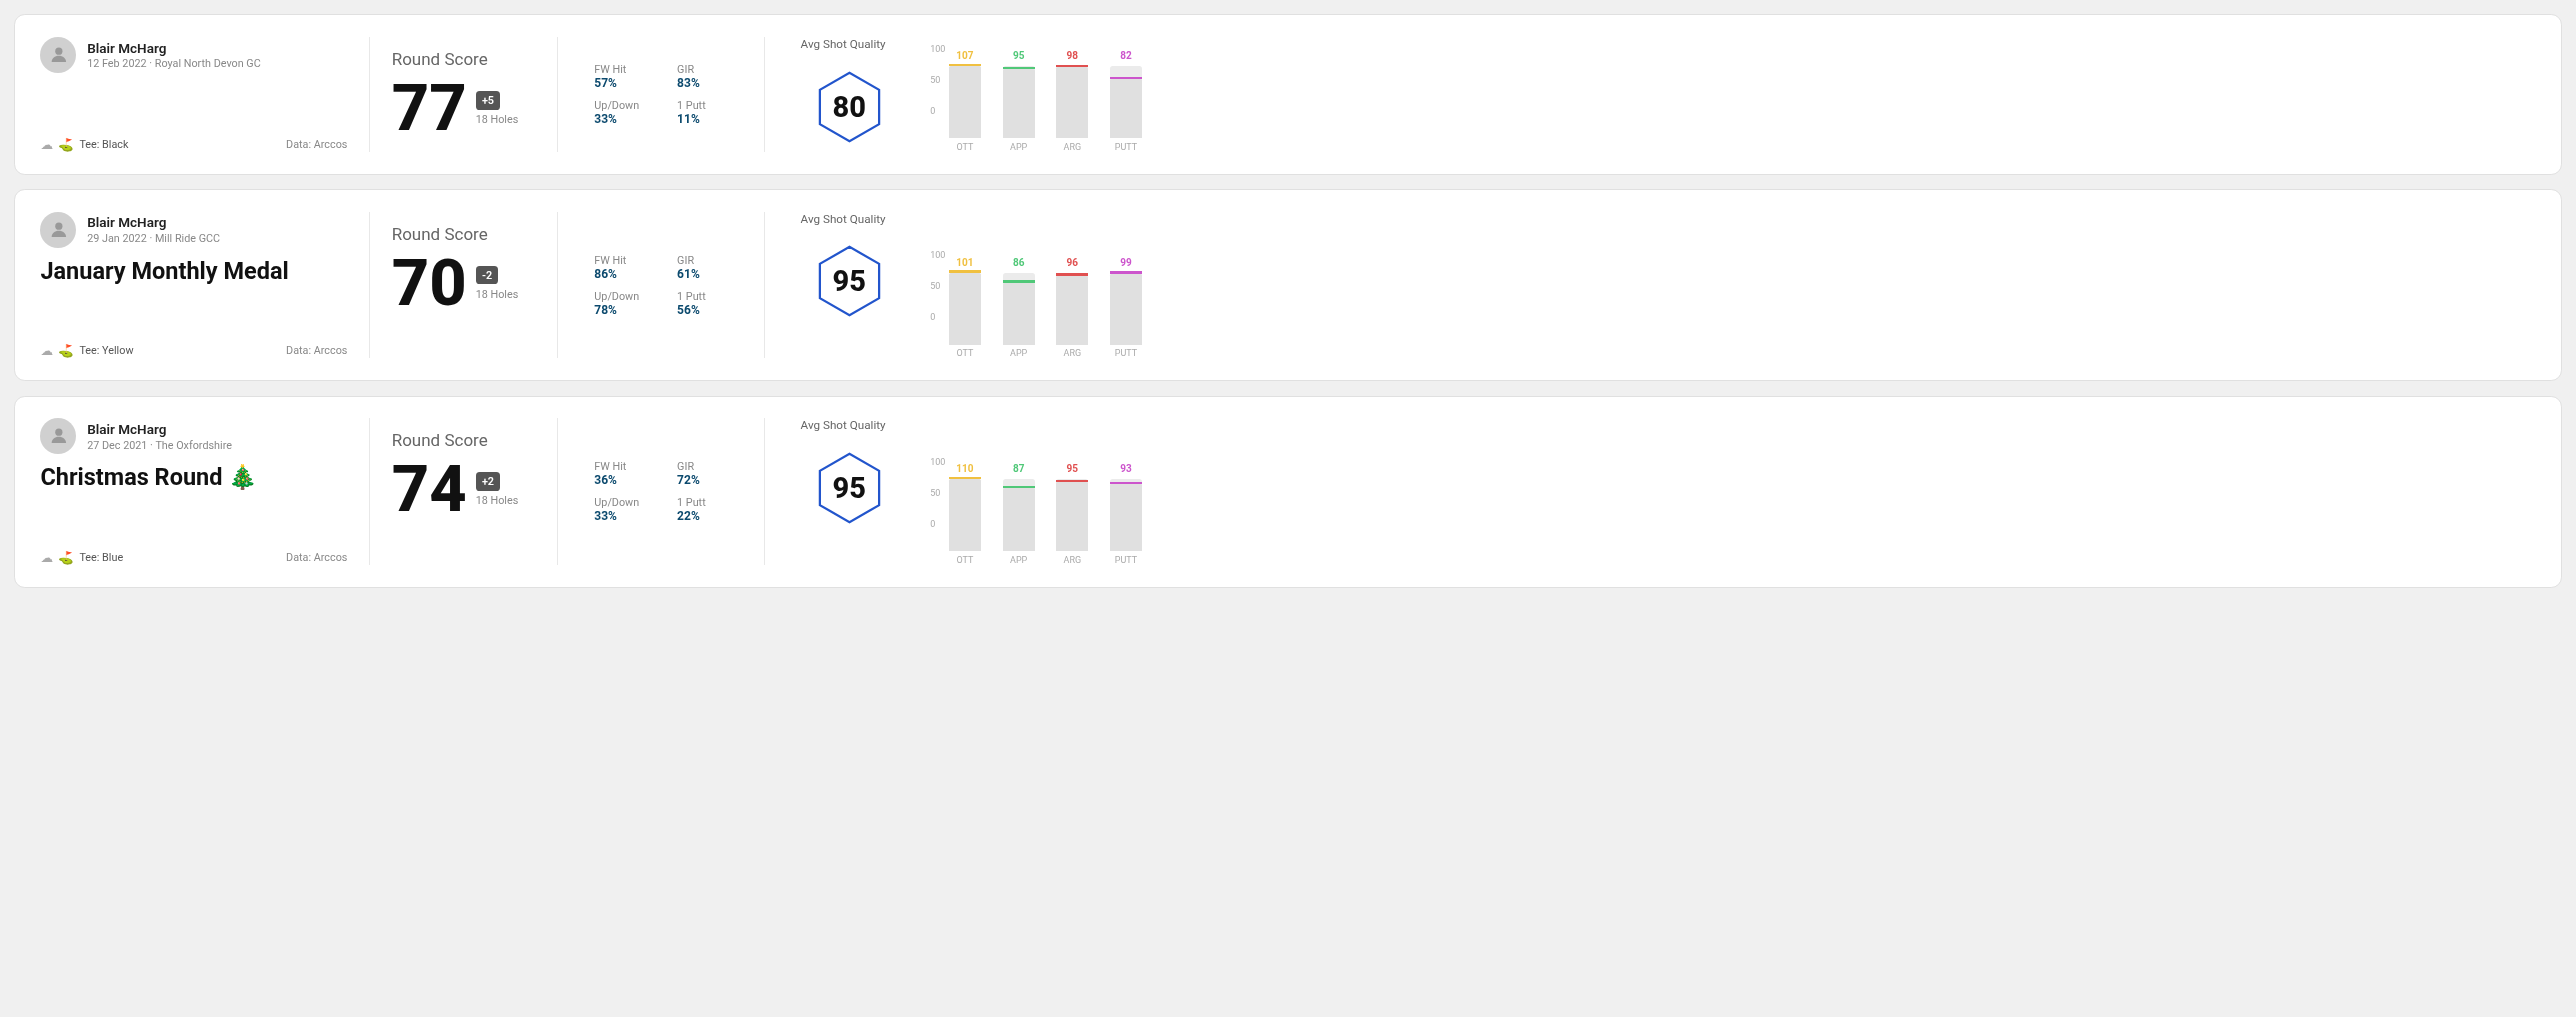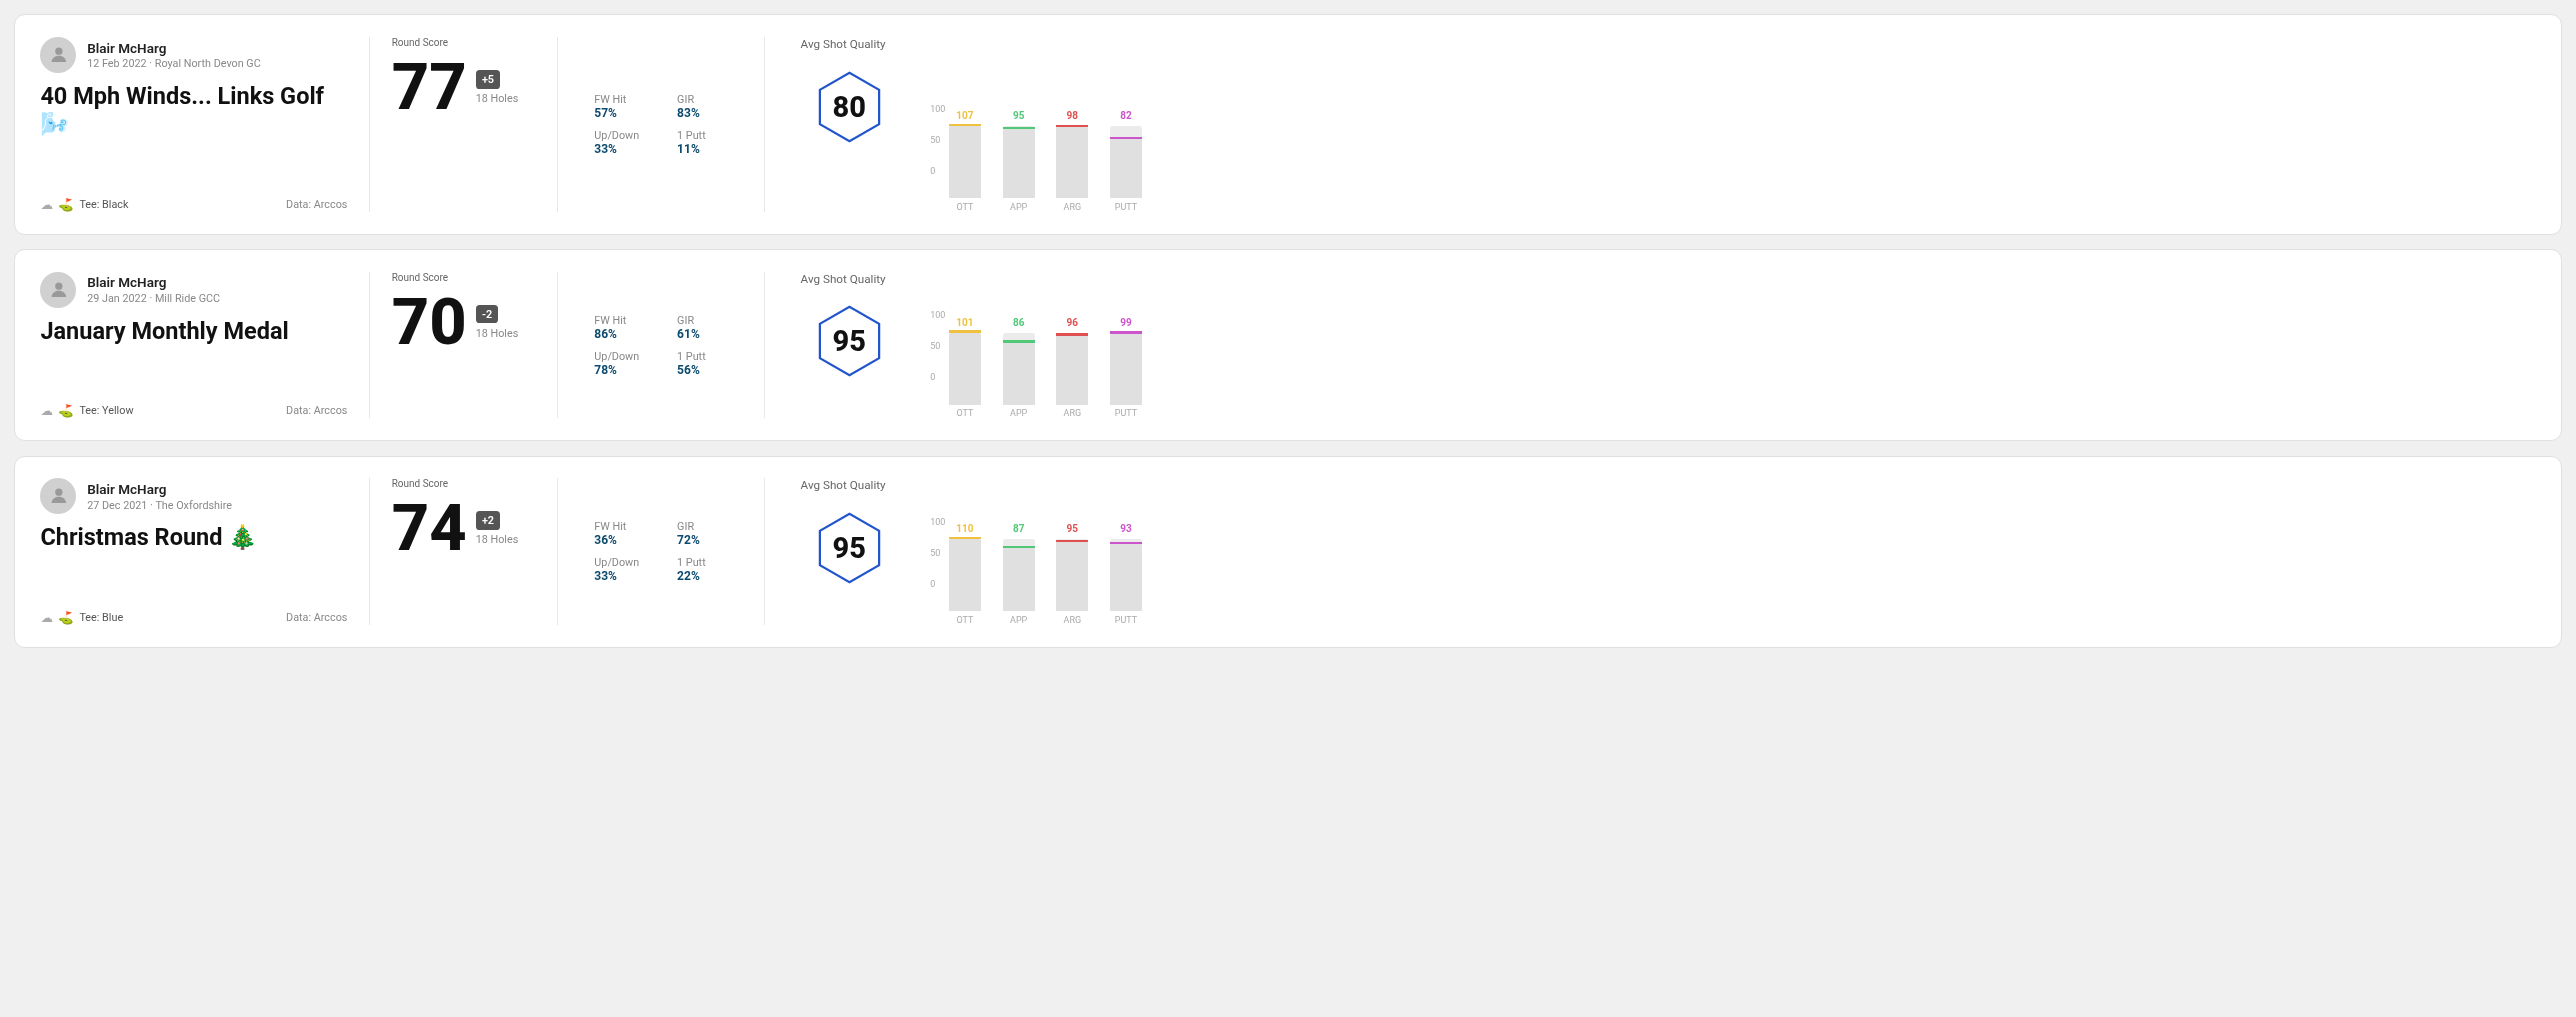--- a/index.html
+++ b/index.html
@@ -91,23 +91,24 @@
       margin: 0 21.7px;
     }
     .score-section {
       width: 144px;
       flex-shrink: 0;
       display: flex;
       flex-direction: column;
       justify-content: flex-start;
     }
     .section-label {
-      font-size: 10px;
+      font-size: 17px;
       color: #666;
       margin-bottom: 7.2px;
+      margin-top: 12px;
     }
     .score-row {
       display: flex;
       align-items: center;
       gap: 9px;
     }
     .big-score {
       font-size: 65px;
       font-weight: 800;
       color: #111;
@@ -282,21 +283,20 @@
             <svg viewBox="0 0 24 24" xmlns="http://www.w3.org/2000/svg">
               <circle cx="12" cy="8" r="4"></circle>
               <path d="M4 20c0-4 3.6-7 8-7s8 3 8 7"></path>
             </svg>
           </div>
           <div>
             <div class="user-name">Blair McHarg</div>
             <div class="user-date-course">12 Feb 2022 · Royal North Devon GC</div>
           </div>
         </div>
-        <div class="round-title">40 Mph Winds... Links Golf 🌬️</div>
       </div>
       <div class="bottom-row">
         <div class="tee-info">
           <span class="tee-icon">☁</span>
           <span class="tee-icon">⛳</span>
           <span>Tee: Black</span>
         </div>
         <span class="data-source">Data: Arccos</span>
       </div>
     </div>

